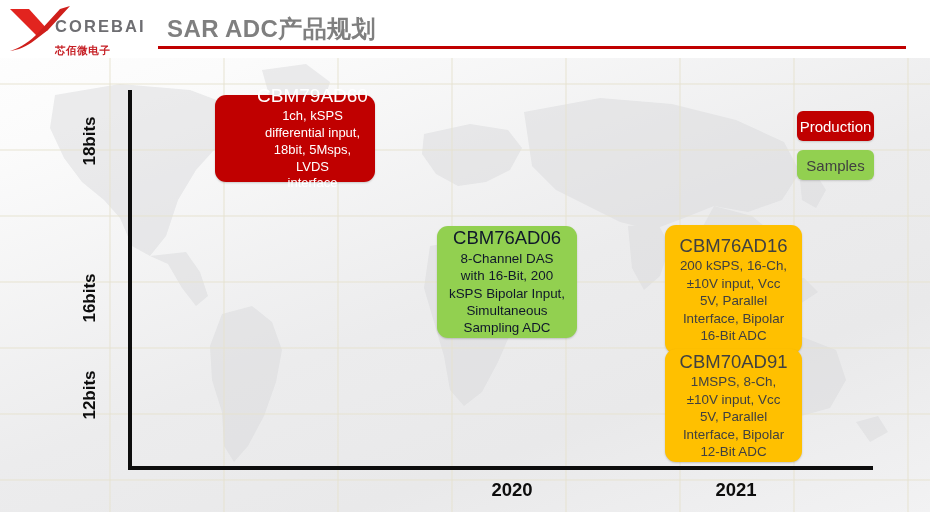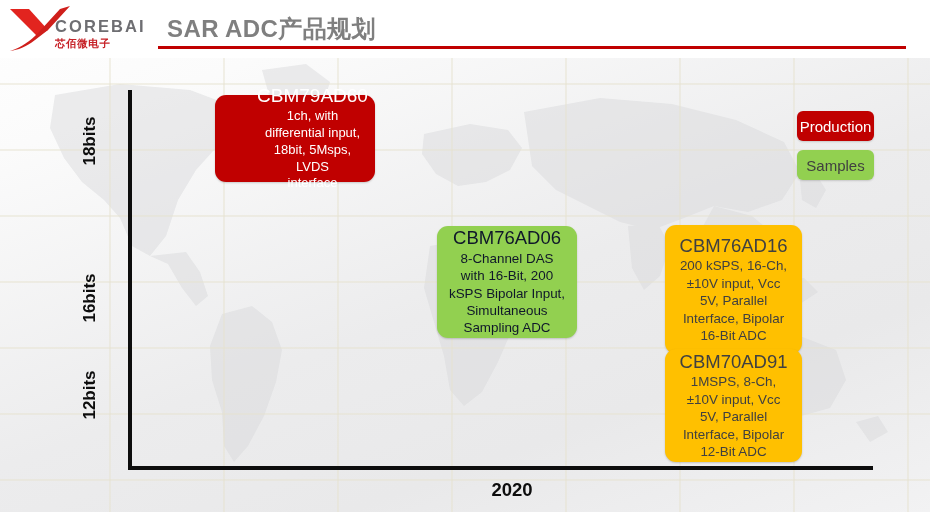--- a/index.html
+++ b/index.html
@@ -44,21 +44,21 @@
   #logo-word {
     display: block;
     font-family: "Liberation Sans", sans-serif;
     font-size: 16.5px;
     font-weight: bold;
     letter-spacing: 2.1px;
     color: #6e6e72;
   }
   #logo-cn {
     display: block;
-    margin-top: 3px;
+    margin-top: 10px;
     font-family: "DejaVu Sans", sans-serif;
     font-size: 10.5px;
     font-weight: bold;
     letter-spacing: 0.6px;
     color: #c62026;
   }
   #page-title {
     position: absolute;
     left: 167px; top: 13px;
     font-size: 24px;
@@ -288,24 +288,25 @@
 
   <div id="y-axis"></div>
   <div id="x-axis"></div>
 
   <div class="y-tick-label" id="y-label-18">18bits</div>
   <div class="y-tick-label" id="y-label-16">16bits</div>
   <div class="y-tick-label" id="y-label-12">12bits</div>
 
   <div class="x-tick-label" id="x-label-2019">2019</div>
   <div class="x-tick-label" id="x-label-2020">2020</div>
+  <div class="x-tick-label" id="x-label-2021">2021</div>
 
   <div class="card" id="card-cbm79ad60">
     <div class="card-title">CBM79AD60</div>
-    <div class="card-desc">1ch, with differential input,</div>
+    <div class="card-desc">1ch, kSPS differential input,</div>
     <div class="card-desc">18bit, 5Msps, LVDS</div>
     <div class="card-desc">interface</div>
   </div>
 
   <div class="card" id="card-cbm76ad06">
     <div class="card-title">CBM76AD06</div>
     <div class="card-desc">8-Channel DAS</div>
     <div class="card-desc">with 16-Bit, 200</div>
     <div class="card-desc">kSPS Bipolar Input,</div>
     <div class="card-desc">Simultaneous</div>

